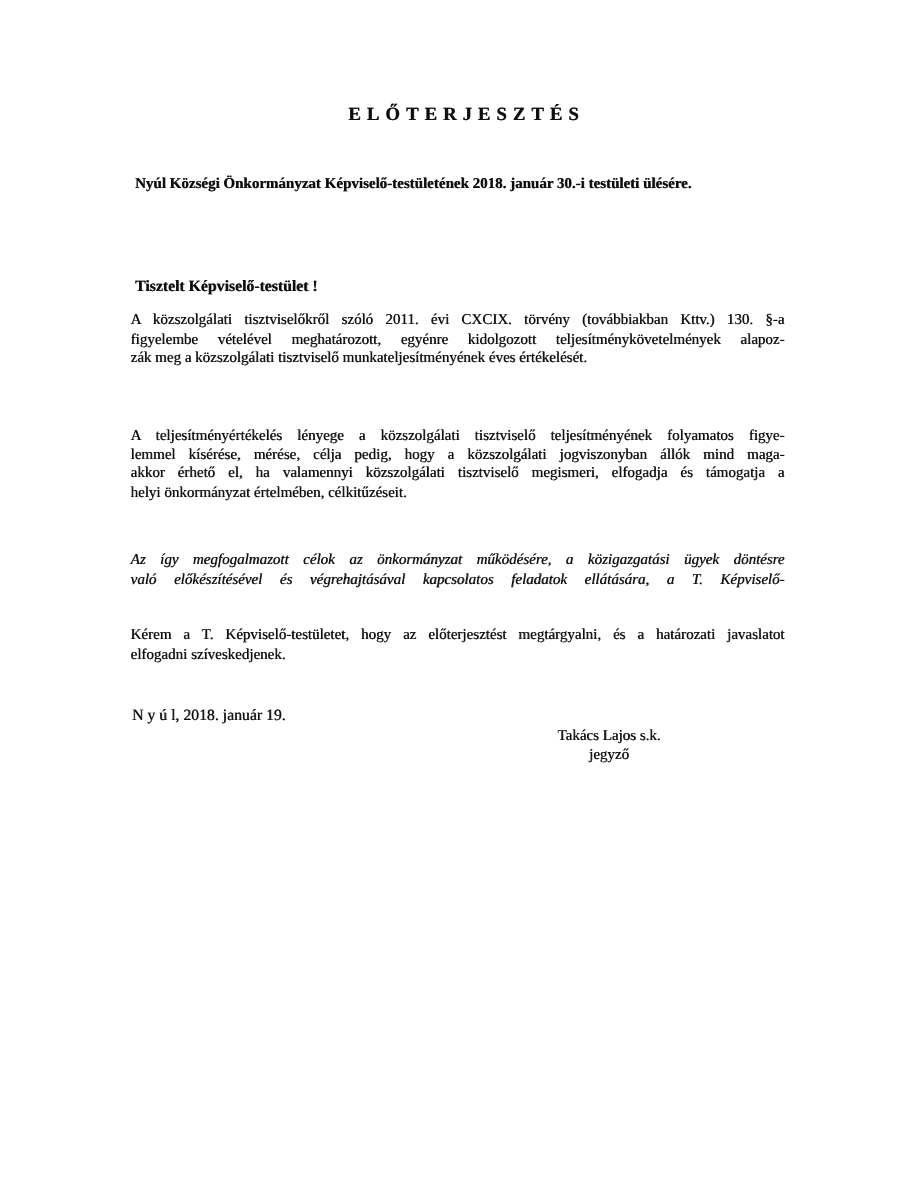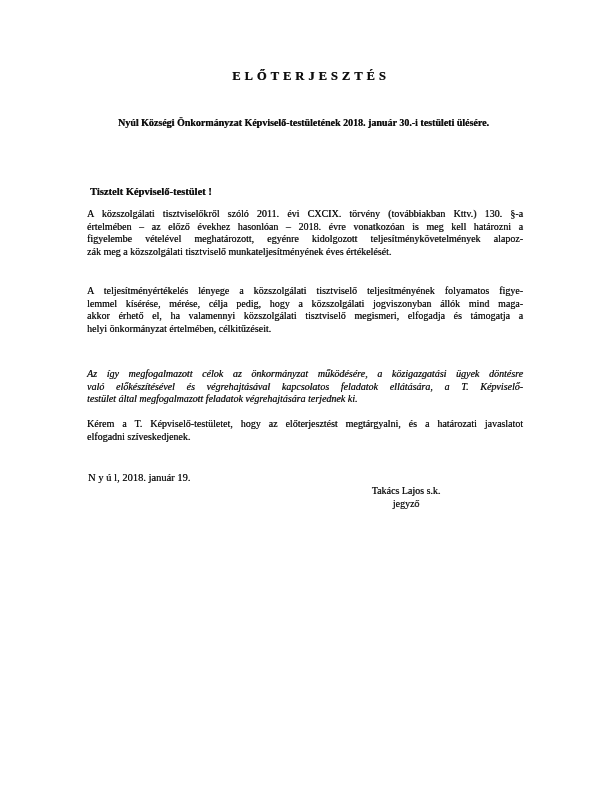--- a/index.html
+++ b/index.html
@@ -29,21 +29,20 @@
     letter-spacing: 4px;
     margin: 5px;
   }
   .meeting-line {
     position: absolute;
     top: 117px;
     left: 90px;
     width: 440px;
     font-size: 10px;
     font-weight: bold;
-    margin-left: 28px;
   }
   .salutation {
     position: absolute;
     top: 157px;
     left: 90px;
     width: 440px;
     font-size: 10.5px;
     font-weight: bold;
     margin-top: 29px;
   }
@@ -89,36 +88,34 @@
 <div class="page">
 
   <h1 class="doc-title">ELŐTERJESZTÉS</h1>
 
   <div class="meeting-line">Nyúl Községi Önkormányzat Képviselő-testületének 2018. január 30.-i testületi ülésére.</div>
 
   <div class="salutation">Tisztelt Képviselő-testület !</div>
 
   <div class="para para-1">
     <div class="pline">A közszolgálati tisztviselőkről szóló 2011. évi CXCIX. törvény (továbbiakban Kttv.) 130. §-a</div>
-    <div class="pline">értelmében – az előző évekhez hasonlóan – 2018. évre vonatkozóan is meg kell határozni a</div>
     <div class="pline">figyelembe vételével meghatározott, egyénre kidolgozott teljesítménykövetelmények alapoz-</div>
     <div class="pline last">zák meg a közszolgálati tisztviselő munkateljesítményének éves értékelését.</div>
   </div>
 
   <div class="para para-2">
     <div class="pline">A teljesítményértékelés lényege a közszolgálati tisztviselő teljesítményének folyamatos figye-</div>
     <div class="pline">lemmel kísérése, mérése, célja pedig, hogy a közszolgálati jogviszonyban állók mind maga-</div>
     <div class="pline">akkor érhető el, ha valamennyi közszolgálati tisztviselő megismeri, elfogadja és támogatja a</div>
     <div class="pline last">helyi önkormányzat értelmében, célkitűzéseit.</div>
   </div>
 
   <div class="para para-3">
     <div class="pline">Az így megfogalmazott célok az önkormányzat működésére, a közigazgatási ügyek döntésre</div>
     <div class="pline">való előkészítésével és végrehajtásával kapcsolatos feladatok ellátására, a T. Képviselő-</div>
-    <div class="pline last">testület által megfogalmazott feladatok végrehajtására terjednek ki.</div>
   </div>
 
   <div class="para para-4">
     <div class="pline">Kérem a T. Képviselő-testületet, hogy az előterjesztést megtárgyalni, és a határozati javaslatot</div>
     <div class="pline last">elfogadni szíveskedjenek.</div>
   </div>
 
   <div class="date-line">N y ú l, 2018. január 19.</div>
 
   <div class="signature-block">

